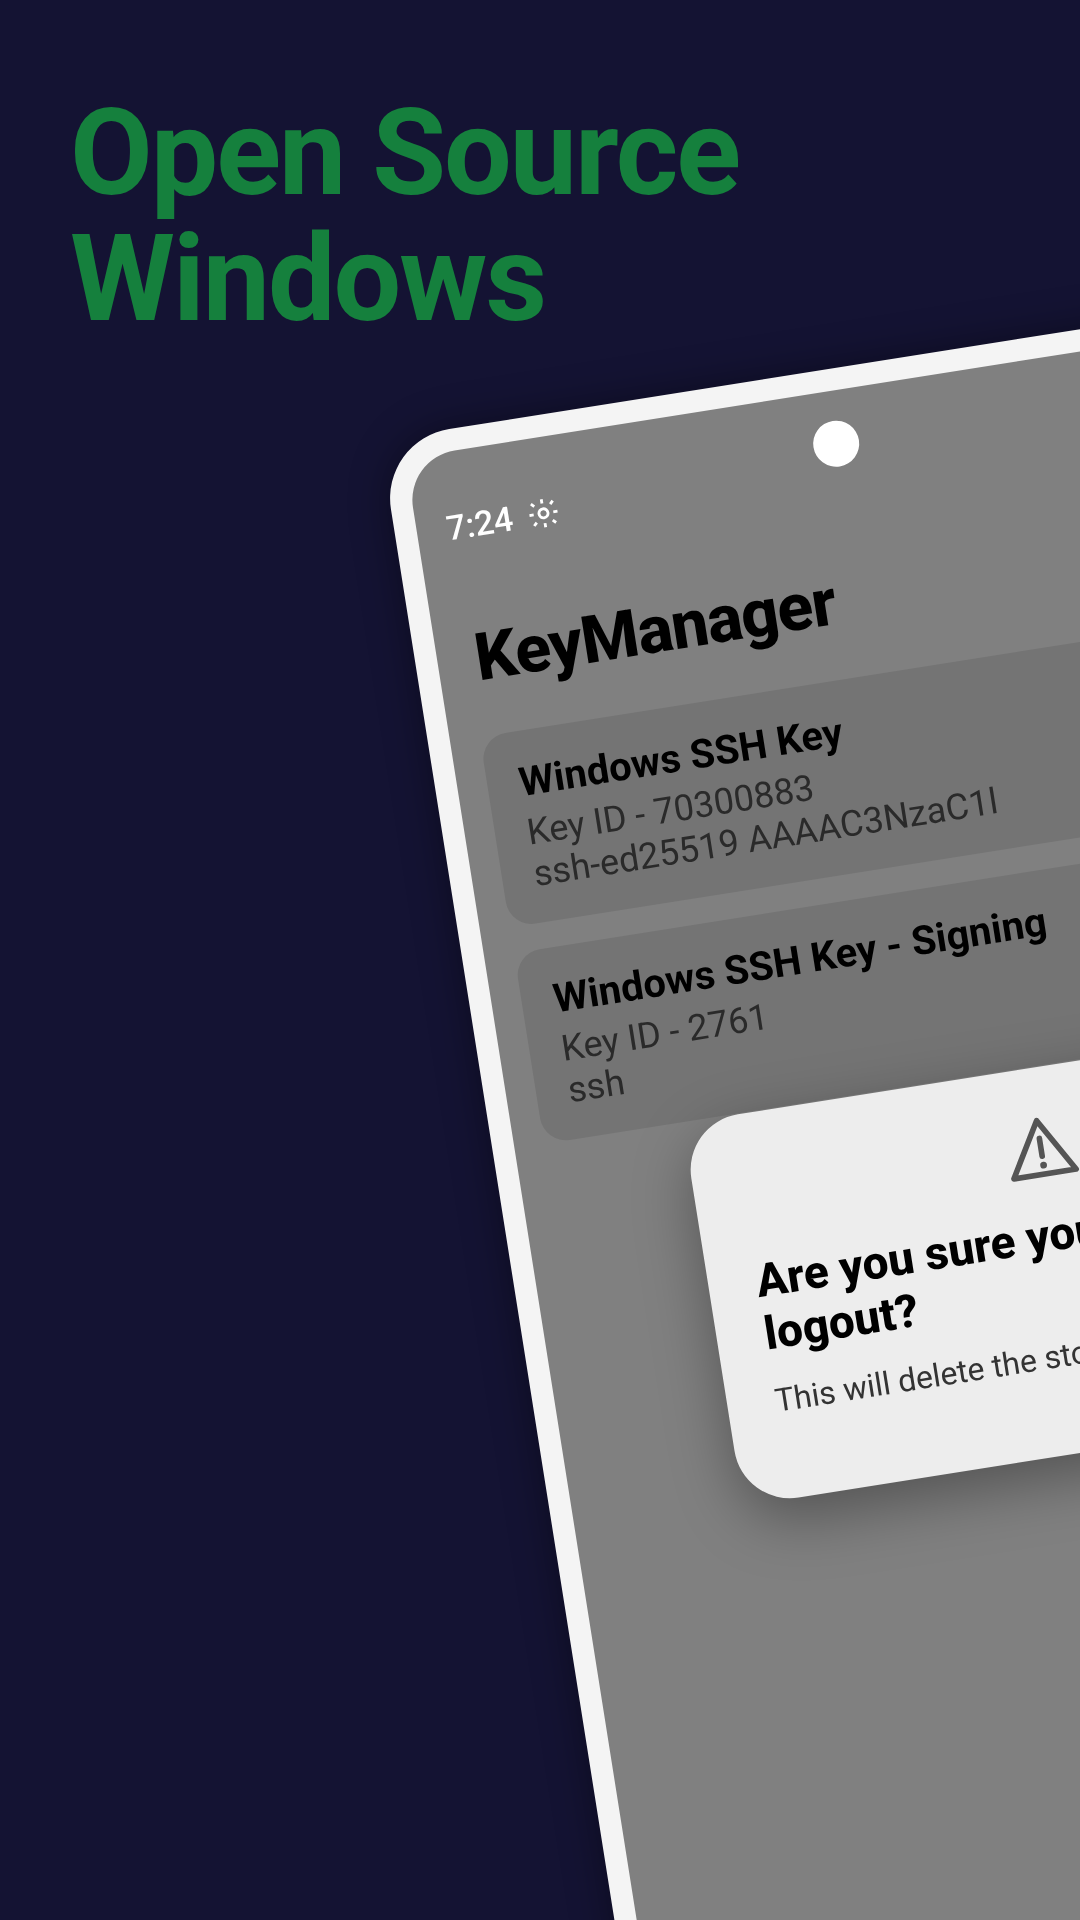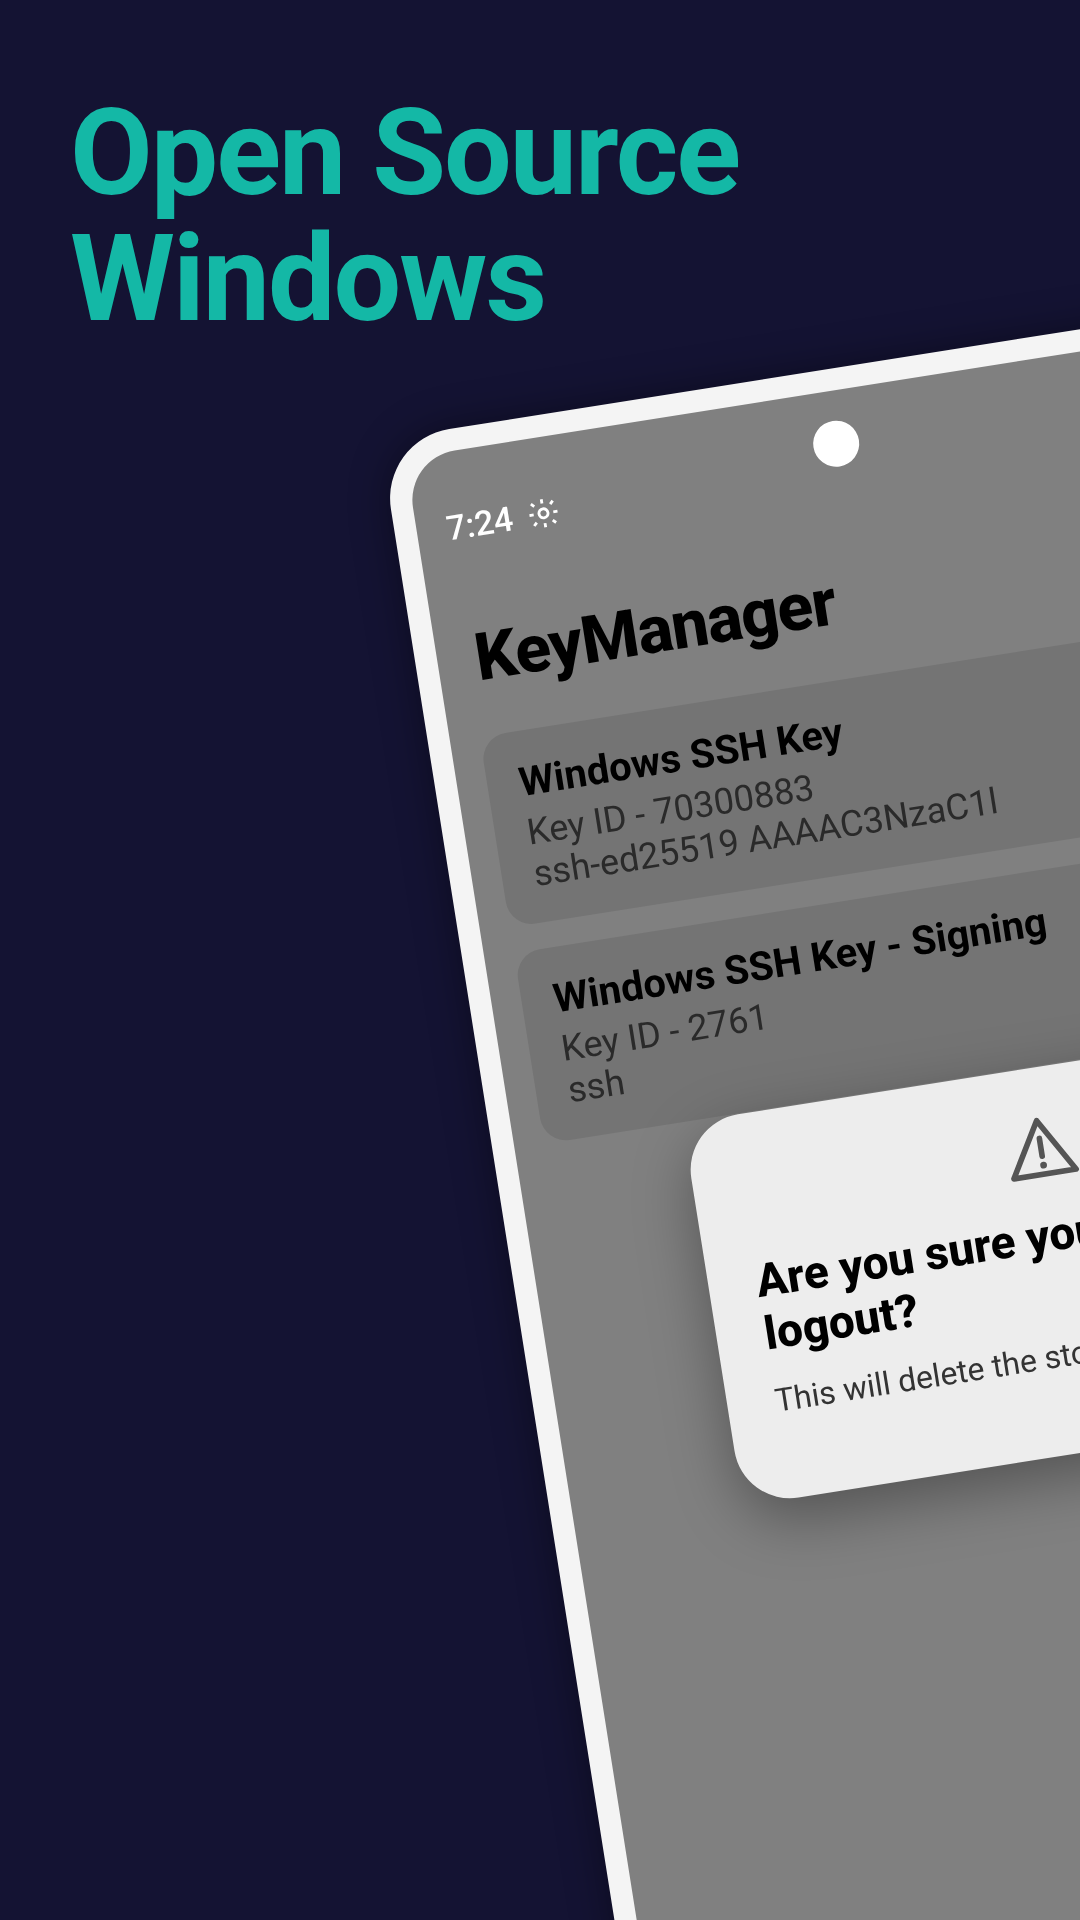--- a/index.html
+++ b/index.html
@@ -12,21 +12,21 @@
   }
   .page {
     position: relative;
     width: 1080px;
     height: 1920px;
   }
   .headline {
     position: absolute;
     left: 70px;
     top: 90px;
-    color: #14b8a6;
+    color: #15803d;
     font-size: 120px;
     font-weight: 700;
     line-height: 1.05;
     letter-spacing: -2px;
   }
   .phone-wrap {
     position: absolute;
     left: 380px;
     top: 440px;
     width: 900px;

